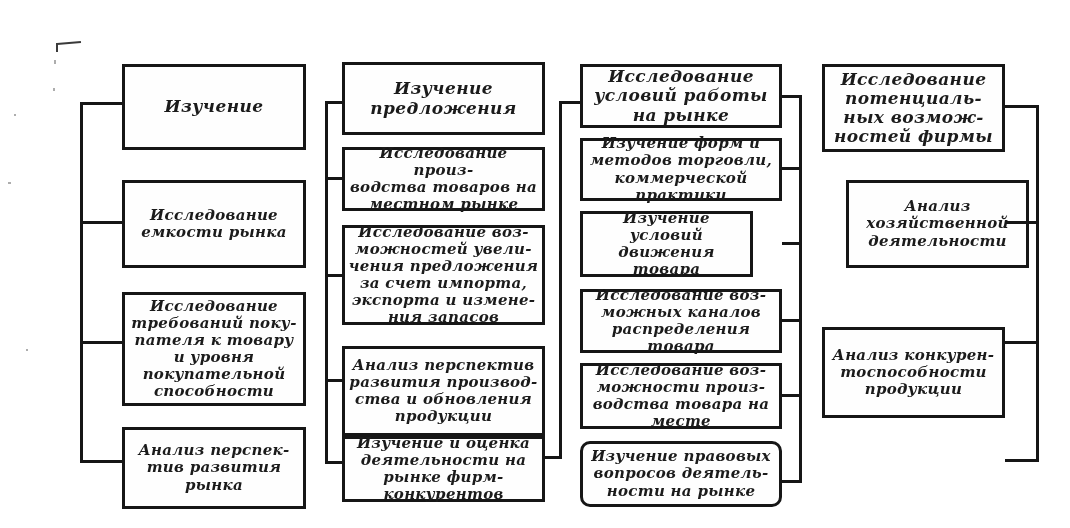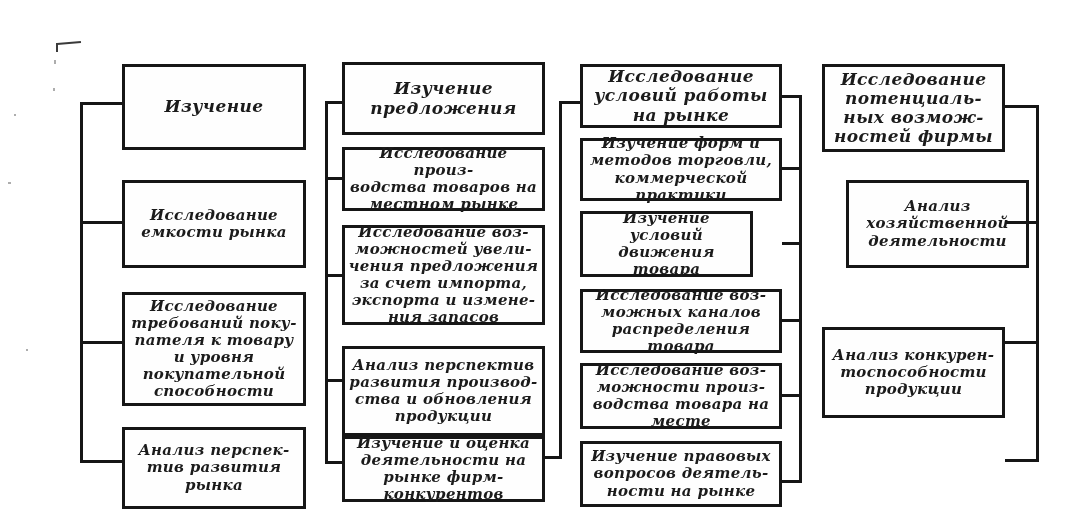--- a/index.html
+++ b/index.html
@@ -111,21 +111,21 @@
   <div class="box" style="left:580px; top:211px; width:173px; height:66px;">Изучение условий
 движения товара</div>
   <div class="box" style="left:580px; top:289px; width:202px; height:64px;">Исследование воз-
 можных каналов
 распределения
 товара</div>
   <div class="box" style="left:580px; top:363px; width:202px; height:66px;">Исследование воз-
 можности произ-
 водства товара на
 месте</div>
-  <div class="box" style="left:580px; top:441px; width:202px; height:66px;">Изучение правовых
+  <div class="box" style="left:580px; top:441px; width:202px; height:66px;border-radius:10px;">Изучение правовых
 вопросов деятель-
 ности на рынке</div>
 
   <div class="vline" style="left:799px; top:95px; width:3px; height:388px;"></div>
   <div class="hline" style="left:782px; top:95px; width:17px; height:3px;"></div>
   <div class="hline" style="left:782px; top:167px; width:17px; height:3px;"></div>
   <div class="hline" style="left:782px; top:242px; width:17px; height:3px;"></div>
   <div class="hline" style="left:782px; top:319px; width:17px; height:3px;"></div>
   <div class="hline" style="left:782px; top:394px; width:17px; height:3px;"></div>
   <div class="hline" style="left:782px; top:480px; width:17px; height:3px;"></div>

